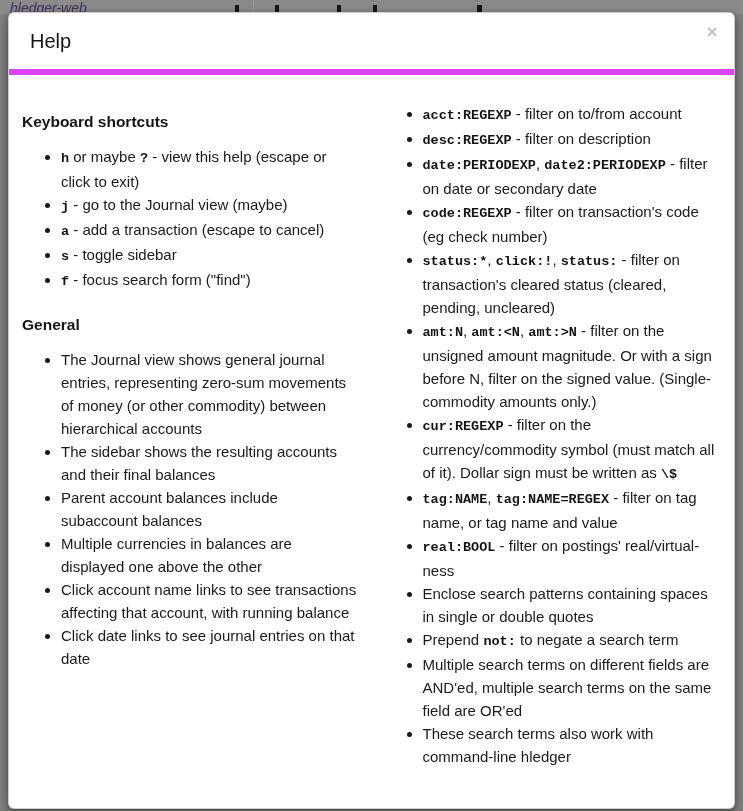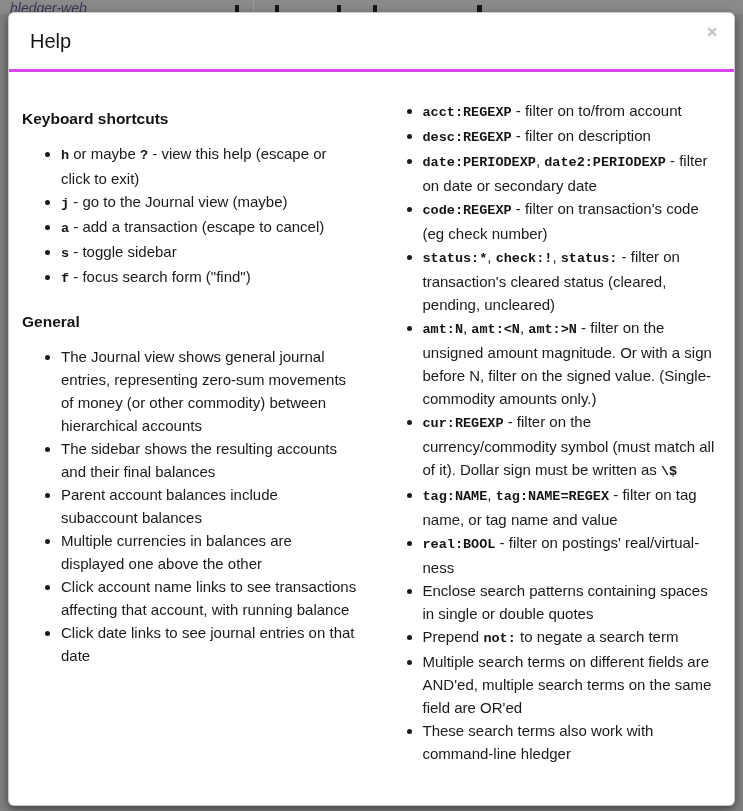--- a/index.html
+++ b/index.html
@@ -45,21 +45,21 @@
     position: absolute; left: 8px; top: 12px;
     width: 727px; min-height: 783px;
     background: #ffffff;
     border: 1px solid rgba(0,0,0,0.2);
     border-radius: 6px;
     box-shadow: 0 3px 9px rgba(0,0,0,0.5);
   }
   .modal-header {
     position: relative;
     padding: 14px 15px 13px 21px;
-    border-bottom: 3px solid #d946ef;
+    border-bottom: 6px solid #d946ef;
   }
   .modal-title {
     font-size: 20px;
     font-weight: 400;
     color: #141414;
     line-height: 29px;
   }
   .close-btn {
     position: absolute; top: 12px; right: 16px;
     font-size: 14px;
@@ -137,21 +137,21 @@
           <li><span>Click account name links to see transactions affecting that account, with running balance</span></li>
           <li><span>Click date links to see journal entries on that date</span></li>
         </ul>
     </div>
     <div class="col col-right">
       <ul class="help-list">
           <li><code>acct:REGEXP</code><span> - filter on to/from account</span></li>
           <li><code>desc:REGEXP</code><span> - filter on description</span></li>
           <li><code>date:PERIODEXP</code><span>, </span><code>date2:PERIODEXP</code><span> - filter on date or secondary date</span></li>
           <li><code>code:REGEXP</code><span> - filter on transaction's code (eg check number)</span></li>
-          <li><code>status:*</code><span>, </span><code>check:!</code><span>, </span><code>status:</code><span> - filter on transaction's cleared status (cleared, pending, uncleared)</span></li>
+          <li><code>status:*</code><span>, </span><code>click:!</code><span>, </span><code>status:</code><span> - filter on transaction's cleared status (cleared, pending, uncleared)</span></li>
           <li><code>amt:N</code><span>, </span><code>amt:&lt;N</code><span>, </span><code>amt:&gt;N</code><span> - filter on the unsigned amount magnitude. Or with a sign before N, filter on the signed value. (Single-commodity amounts only.)</span></li>
           <li><code>cur:REGEXP</code><span> - filter on the currency/commodity symbol (must match all of it). Dollar sign must be written as </span><code>\$</code></li>
           <li><code>tag:NAME</code><span>, </span><code>tag:NAME=REGEX</code><span> - filter on tag name, or tag name and value</span></li>
           <li><code>real:BOOL</code><span> - filter on postings' real/virtual-ness</span></li>
           <li><span>Enclose search patterns containing spaces in single or double quotes</span></li>
           <li><span>Prepend </span><code>not:</code><span> to negate a search term</span></li>
           <li><span>Multiple search terms on different fields are AND'ed, multiple search terms on the same field are OR'ed</span></li>
           <li><span>These search terms also work with command-line hledger</span></li>
         </ul>
     </div>

